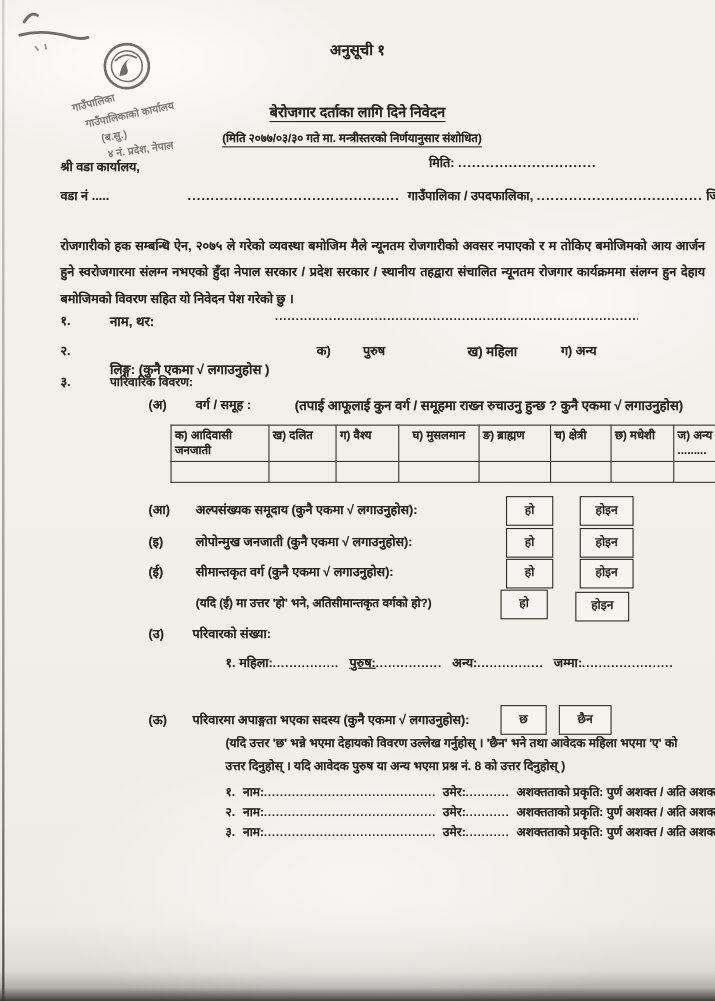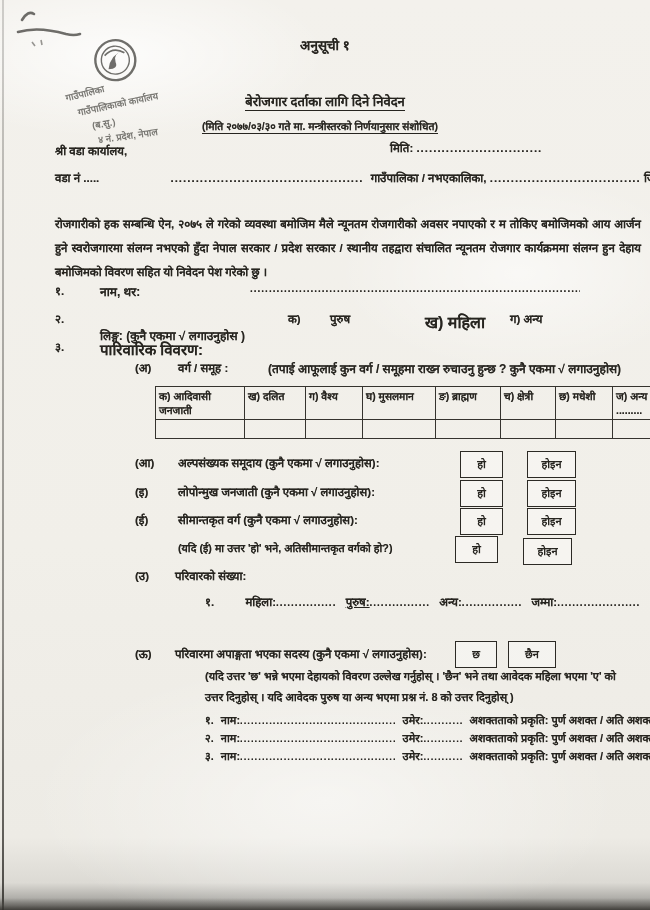--- a/index.html
+++ b/index.html
@@ -76,53 +76,53 @@
   </div>
 
   <div class="abs b ink" style="left:55px;top:143px;font-size:11.5px;">श्री वडा कार्यालय,</div>
   <div class="abs" style="left:390px;top:140px;font-size:11.5px;">
     <span class="b ink">मिति:</span>
     <span class="dots ink">..............................</span>
   </div>
   <div class="abs" style="left:55px;top:170px;font-size:11.5px;">
     <span class="b ink">वडा नं .....</span>
     <span class="dots ink" style="margin-left:68px;">..............................................</span>
-    <span class="b ink" style="margin-left:4px;">गाउँपालिका / नभएकालिका,</span>
+    <span class="b ink" style="margin-left:4px;">गाउँपालिका / उपदफालिका,</span>
     <span class="dots ink">....................................</span>
     <span class="b ink">जिल्ला</span>
   </div>
 
   <div class="abs b ink para" style="left:55px;top:212px;width:586px;">रोजगारीको हक सम्बन्धि ऐन, २०७५ ले गरेको व्यवस्था बमोजिम मैले न्यूनतम रोजगारीको अवसर नपाएको र म तोकिए बमोजिमको आय आर्जन हुने स्वरोजगारमा संलग्न नभएको हुँदा नेपाल सरकार / प्रदेश सरकार / स्थानीय तहद्वारा संचालित न्यूनतम रोजगार कार्यक्रममा संलग्न हुन देहाय बमोजिमको विवरण सहित यो निवेदन पेश गरेको छु ।</div>
 
   <div class="abs b ink" style="left:55px;top:283px;font-size:11.5px;">१.</div>
   <div class="abs b ink" style="left:100px;top:283px;font-size:12px;">नाम, थर:</div>
   <div class="abs dots ink" style="left:250px;top:283px;font-size:10px;width:330px;overflow:hidden;">................................................................................................................................</div>
 
   <div class="abs b ink" style="left:55px;top:311px;font-size:11.5px;">२.</div>
   <div class="abs b ink" style="left:100px;top:311px;font-size:12px;margin-top:16px;">लिङ्ग: (कुनै एकमा √ लगाउनुहोस )</div>
   <div class="abs b ink" style="left:288px;top:311px;font-size:11.5px;">क)</div>
   <div class="abs b ink" style="left:330px;top:311px;font-size:11.5px;">पुरुष</div>
-  <div class="abs b ink" style="left:425px;top:311px;font-size:16px;">ख) महिला</div>
+  <div class="abs b ink" style="left:425px;top:311px;font-size:12px;">ख) महिला</div>
   <div class="abs b ink" style="left:510px;top:311px;font-size:11.5px;">ग) अन्य</div>
 
   <div class="abs b ink" style="left:55px;top:339px;font-size:11.5px;">३.</div>
-  <div class="abs b ink" style="left:100px;top:339px;font-size:15px;">पारिवारिक विवरण:</div>
+  <div class="abs b ink" style="left:100px;top:339px;font-size:11px;">पारिवारिक विवरण:</div>
 
   <div class="abs b ink" style="left:135px;top:360px;font-size:11.5px;">(अ)</div>
   <div class="abs b ink" style="left:178px;top:360px;font-size:11.5px;">वर्ग / समूह :</div>
   <div class="abs b ink" style="left:268px;top:360px;font-size:12px;">(तपाई आफूलाई कुन वर्ग / समूहमा राख्न रुचाउनु हुन्छ ? कुनै एकमा √ लगाउनुहोस)</div>
 
   <div class="abs" style="left:155px;top:386px;">
     <table class="cat ink">
       <tbody>
           <tr>
         <td style="width:82px;">क) आदिवासी जनजाती</td>
         <td style="width:54px;">ख) दलित</td>
         <td style="width:50px;">ग) वैश्य</td>
-        <td style="width:66px;">घ) मुसलमान</td>
+        <td style="width:66px;text-align:center;">घ) मुसलमान</td>
         <td style="width:58px;">ङ) ब्राह्मण</td>
         <td style="width:48px;">च) क्षेत्री</td>
         <td style="width:50px;">छ) मधेशी</td>
         <td style="width:60px;">ज) अन्य .........</td>
       </tr>
       <tr class="empty">
         <td></td>
         <td></td>
             <td></td>
             <td></td>
@@ -152,21 +152,21 @@
 
   <div class="abs b ink" style="left:178px;top:540px;font-size:10.8px;">(यदि (ई) मा उत्तर 'हो' भने, अतिसीमान्तकृत वर्गको हो?)</div>
   <div class="ybox" style="left:455px;top:536px;width:41px;">हो</div>
   <div class="ybox" style="left:523px;top:538px;width:47px;">होइन</div>
 
   <div class="abs b ink" style="left:135px;top:568px;font-size:11.5px;">(उ)</div>
   <div class="abs b ink" style="left:175px;top:568px;font-size:11.5px;">परिवारको संख्या:</div>
 
   <div class="abs" style="left:205px;top:594px;font-size:11.5px;">
     <span class="b ink">१.</span>
-    <span class="b ink" style="margin-left:28px;">महिला:</span><span class="dots ink" style="font-size:10px;">................</span>
+    <span class="b ink" style="">महिला:</span><span class="dots ink" style="font-size:10px;">................</span>
     <span class="b ink" style="margin-left:6px;text-decoration:underline;">पुरुष:</span><span class="dots ink" style="font-size:10px;">................</span>
     <span class="b ink" style="margin-left:6px;">अन्य:</span><span class="dots ink" style="font-size:10px;">................</span>
     <span class="b ink" style="margin-left:6px;">जम्मा:</span><span class="dots ink" style="font-size:10px;">......................</span>
   </div>
 
 
   <div class="abs b ink" style="left:135px;top:646px;font-size:11.5px;">(ऊ)</div>
   <div class="abs b ink" style="left:175px;top:646px;font-size:11.5px;">परिवारमा अपाङ्गता भएका सदस्य (कुनै एकमा √ लगाउनुहोस):</div>
   <div class="ybox" style="left:455px;top:641px;width:40px;">छ</div>
   <div class="ybox" style="left:508px;top:641px;width:46px;">छैन</div>

